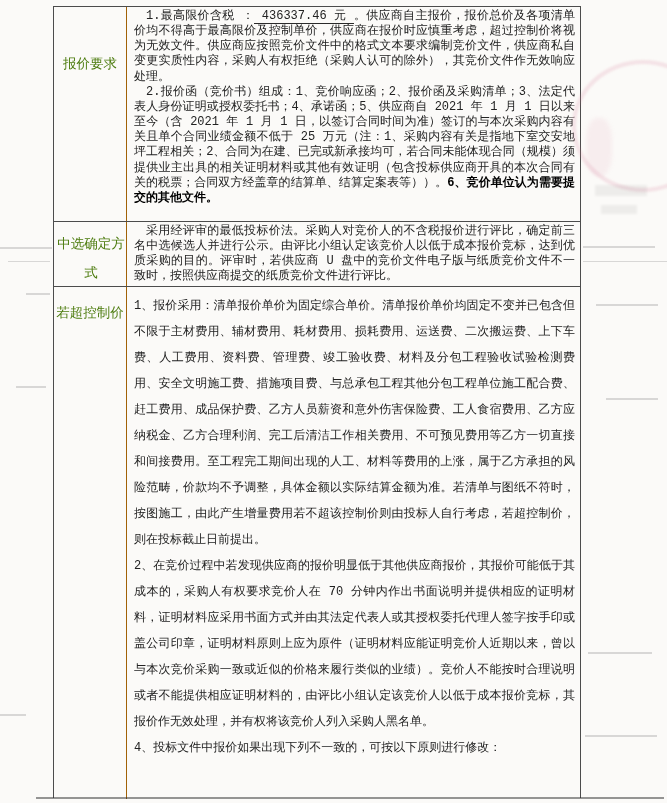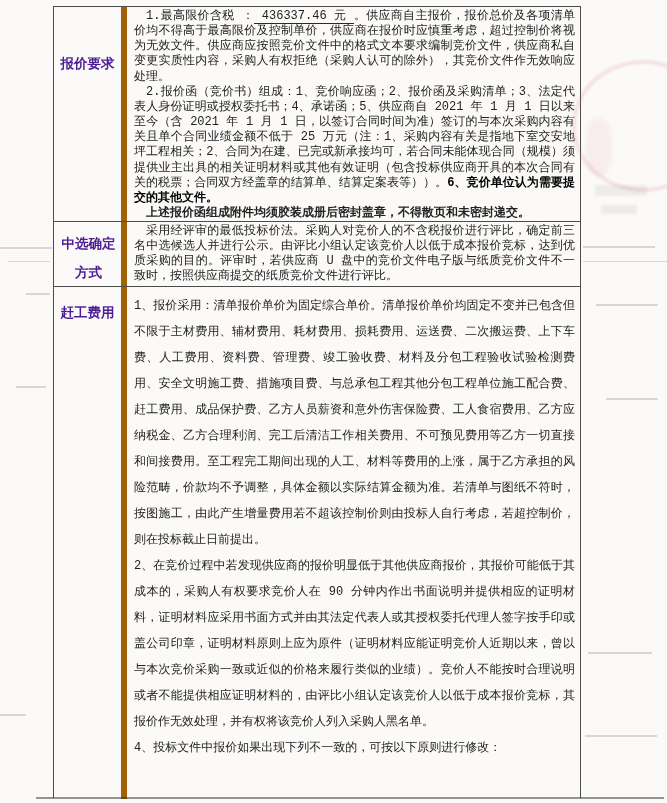--- a/index.html
+++ b/index.html
@@ -19,22 +19,22 @@
     border-right:1px solid #4c4c4c;
     border-top:1px solid #4c4c4c;
     box-sizing:border-box;
   }
   .t-row{display:flex;box-sizing:border-box;}
   .t-row.r1{height:215px;border-bottom:1px solid #4c4c4c;}
   .t-row.r2{height:65px;border-bottom:1px solid #4c4c4c;}
   .t-row.r3{height:512px;}
   .label-cell{
     width:73px;min-width:73px;box-sizing:border-box;
-    border-right:6px solid #a16207;
-    font-weight:700;font-size:13.5px;color:#4c1d95;
+    border-right:1px solid #a16207;
+    font-weight:400;font-size:13.5px;color:#4d7c0f;
     text-align:center;line-height:29px;
   }
   .label-cell.wrap{text-align:center;padding:0 1px 0 3px;}
   .r1 .label-cell{padding-top:42px;}
   .r2 .label-cell{padding-top:7px;}
   .r3 .label-cell{padding-top:11px;}
   .content-cell{
     flex:1;box-sizing:border-box;
     padding:2px 5px 0 7px;
     overflow:hidden;
@@ -70,36 +70,35 @@
 
 <div class="page">
 
   <div class="doc-table">
 
     <div class="t-row r1">
       <div class="label-cell">报价要求</div>
       <div class="content-cell">
         <p class="ind"><span>1.最高限价含税&nbsp;：</span><span class="underline">&nbsp;436337.46&nbsp;元&nbsp;</span><span>。供应商自主报价，报价总价及各项清单价均不得高于最高限价及控制单价，供应商在报价时应慎重考虑，超过控制价将视为无效文件。供应商应按照竞价文件中的格式文本要求编制竞价文件，供应商私自变更实质性内容，采购人有权拒绝（采购人认可的除外），其竞价文件作无效响应处理。</span></p>
         <p class="ind"><span>2.报价函（竞价书）组成：1、竞价响应函；2、报价函及采购清单；3、法定代表人身份证明或授权委托书；4、承诺函；5、供应商自 2021 年 1 月 1 日以来至今（含 2021 年 1 月 1 日，以签订合同时间为准）签订的与本次采购内容有关且单个合同业绩金额不低于 25 万元（注：1、采购内容有关是指地下室交安地坪工程相关；2、合同为在建、已完或新承接均可，若合同未能体现合同（规模）须提供业主出具的相关证明材料或其他有效证明（包含投标供应商开具的本次合同有关的税票；合同双方经盖章的结算单、结算定案表等））。</span><span class="bold">6、竞价单位认为需要提交的其他文件。</span></p>
-        <p class="ind bold">上述报价函组成附件均须胶装成册后密封盖章，不得散页和未密封递交。</p>
       </div>
     </div>
 
     <div class="t-row r2">
       <div class="label-cell wrap">中选确定方式</div>
       <div class="content-cell">
         <p class="ind">采用经评审的最低投标价法。采购人对竞价人的不含税报价进行评比，确定前三名中选候选人并进行公示。由评比小组认定该竞价人以低于成本报价竞标，达到优质采购的目的。评审时，若供应商 U 盘中的竞价文件电子版与纸质竞价文件不一致时，按照供应商提交的纸质竞价文件进行评比。</p>
       </div>
     </div>
 
     <div class="t-row r3">
-      <div class="label-cell">赶工费用</div>
+      <div class="label-cell">若超控制价</div>
       <div class="content-cell">
         <p>1、报价采用：清单报价单价为固定综合单价。清单报价单价均固定不变并已包含但不限于主材费用、辅材费用、耗材费用、损耗费用、运送费、二次搬运费、上下车费、人工费用、资料费、管理费、竣工验收费、材料及分包工程验收试验检测费用、安全文明施工费、措施项目费、与总承包工程其他分包工程单位施工配合费、赶工费用、成品保护费、乙方人员薪资和意外伤害保险费、工人食宿费用、乙方应纳税金、乙方合理利润、完工后清洁工作相关费用、不可预见费用等乙方一切直接和间接费用。至工程完工期间出现的人工、材料等费用的上涨，属于乙方承担的风险范畴，价款均不予调整，具体金额以实际结算金额为准。若清单与图纸不符时，按图施工，由此产生增量费用若不超该控制价则由投标人自行考虑，若超控制价，则在投标截止日前提出。</p>
-        <p>2、在竞价过程中若发现供应商的报价明显低于其他供应商报价，其报价可能低于其成本的，采购人有权要求竞价人在 90 分钟内作出书面说明并提供相应的证明材料，证明材料应采用书面方式并由其法定代表人或其授权委托代理人签字按手印或盖公司印章，证明材料原则上应为原件（证明材料应能证明竞价人近期以来，曾以与本次竞价采购一致或近似的价格来履行类似的业绩）。竞价人不能按时合理说明或者不能提供相应证明材料的，由评比小组认定该竞价人以低于成本报价竞标，其报价作无效处理，并有权将该竞价人列入采购人黑名单。</p>
+        <p>2、在竞价过程中若发现供应商的报价明显低于其他供应商报价，其报价可能低于其成本的，采购人有权要求竞价人在 70 分钟内作出书面说明并提供相应的证明材料，证明材料应采用书面方式并由其法定代表人或其授权委托代理人签字按手印或盖公司印章，证明材料原则上应为原件（证明材料应能证明竞价人近期以来，曾以与本次竞价采购一致或近似的价格来履行类似的业绩）。竞价人不能按时合理说明或者不能提供相应证明材料的，由评比小组认定该竞价人以低于成本报价竞标，其报价作无效处理，并有权将该竞价人列入采购人黑名单。</p>
         <p>4、投标文件中报价如果出现下列不一致的，可按以下原则进行修改：</p>
 
       </div>
     </div>
 
   </div>
 
   <div class="stamp-arc"></div>
   <div class="stamp-blob"></div>
 

